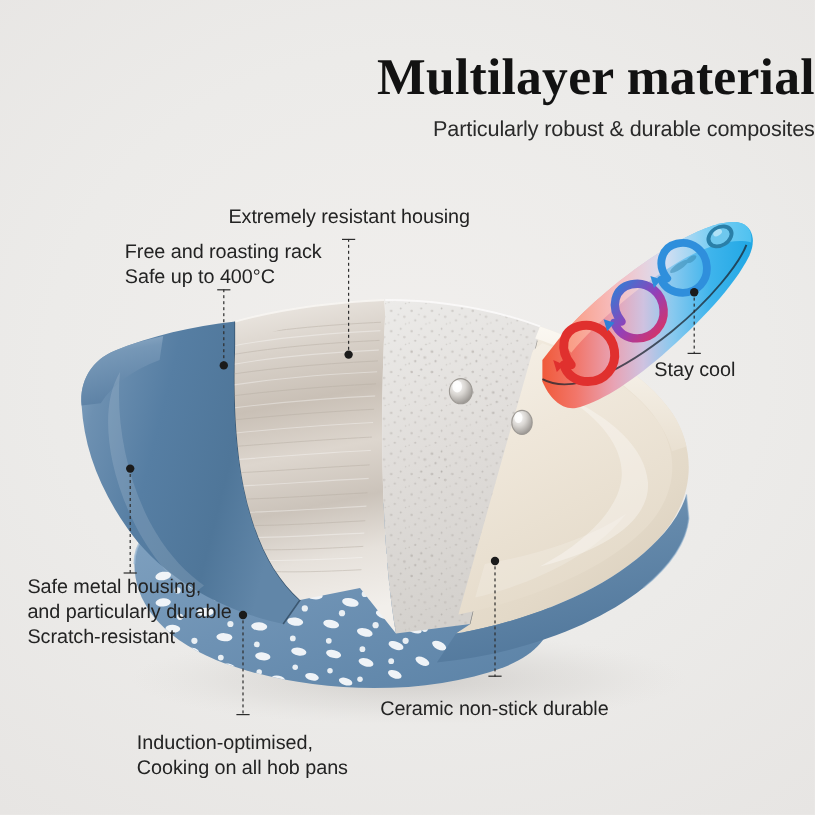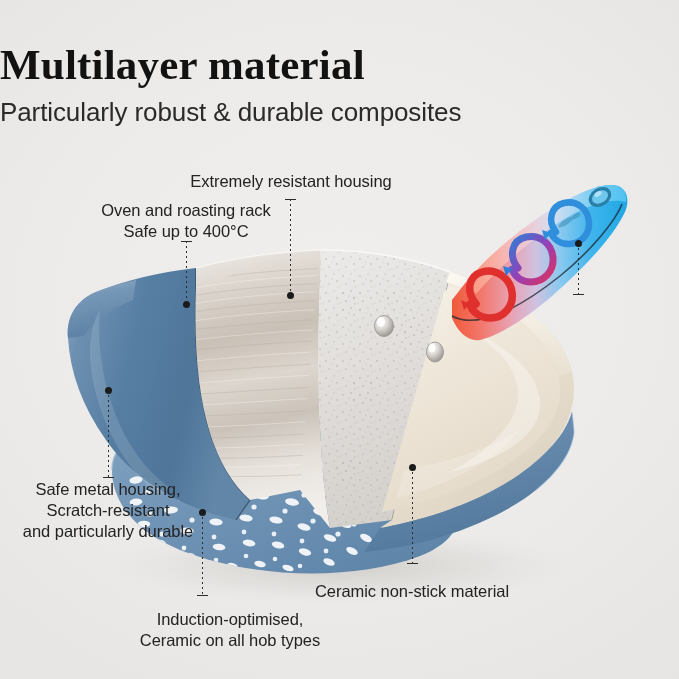--- a/index.html
+++ b/index.html
@@ -20,50 +20,50 @@
     background: radial-gradient(ellipse 80% 70% at 50% 45%, #f1efed 0%, #ecebe9 55%, #e7e5e3 100%);
     overflow: hidden;
   }
 
   
   .header {
     position: absolute;
     left: 0;
     top: 42px;
     width: 679px;
-    text-align: left;
+    text-align: right;
   }
   .title {
     font-family: "Liberation Serif", serif;
     font-weight: bold;
     font-size: 43px;
     letter-spacing: 0.2px;
     color: #121212;
     line-height: 1.06;
     margin: 0;
   }
   .subtitle {
     font-family: "Liberation Sans", sans-serif;
-    font-size: 26px;
+    font-size: 18px;
     color: #2a2a2a;
     margin: 9px 0 0 0;
     letter-spacing: -0.1px;
   }
 
   
   .callout {
     position: absolute;
     font-family: "Liberation Sans", sans-serif;
     font-size: 16.5px;
     color: #232323;
     line-height: 1.27;
     white-space: nowrap;
     letter-spacing: -0.05px;
   }
-  .callout.c-center { text-align: center; }
+  .callout.c-center { }
 
   
   .leader {
     position: absolute;
     width: 1px;
     background-image: linear-gradient(to bottom, #2c2c2c 0px, #2c2c2c 2.2px, rgba(0,0,0,0) 2.2px, rgba(0,0,0,0) 5px);
     background-size: 1px 5px;
     background-repeat: repeat-y;
   }
   .leader .tick {
@@ -570,35 +570,36 @@
   <div class="leader" style="left:412px; top:467px; height:97px;">
     <span class="dot at-top"></span>
     <span class="tick bottom"></span>
   </div>
 
   <div class="callout c-center" style="left:291px; top:171px; transform:translateX(-50%);">
     <div>Extremely resistant housing</div>
   </div>
 
   <div class="callout c-center" style="left:186px; top:200px; transform:translateX(-50%);">
-    <div>Oven and roasting rack</div>
+    <div>Free and roasting rack</div>
     <div>Safe up to 400°C</div>
   </div>
 
   <div class="callout c-center" style="left:579px; top:298px; transform:translateX(-50%);">
+    <div>Stay cool</div>
   </div>
 
   <div class="callout c-center" style="left:108px; top:479px; transform:translateX(-50%);">
     <div>Safe metal housing,</div>
+    <div>and particularly durable</div>
     <div>Scratch-resistant</div>
-    <div>and particularly durable</div>
-  </div>
-
-  <div class="callout c-center" style="left:202px; top:609px; transform:translateX(-50%);margin-left:28px;">
+  </div>
+
+  <div class="callout c-center" style="left:202px; top:609px; transform:translateX(-50%);">
     <div>Induction-optimised,</div>
-    <div>Ceramic on all hob types</div>
+    <div>Cooking on all hob pans</div>
   </div>
 
   <div class="callout c-center" style="left:412px; top:581px; transform:translateX(-50%);">
-    <div>Ceramic non-stick material</div>
+    <div>Ceramic non-stick durable</div>
   </div>
 
 </div>
 
 </body></html>

